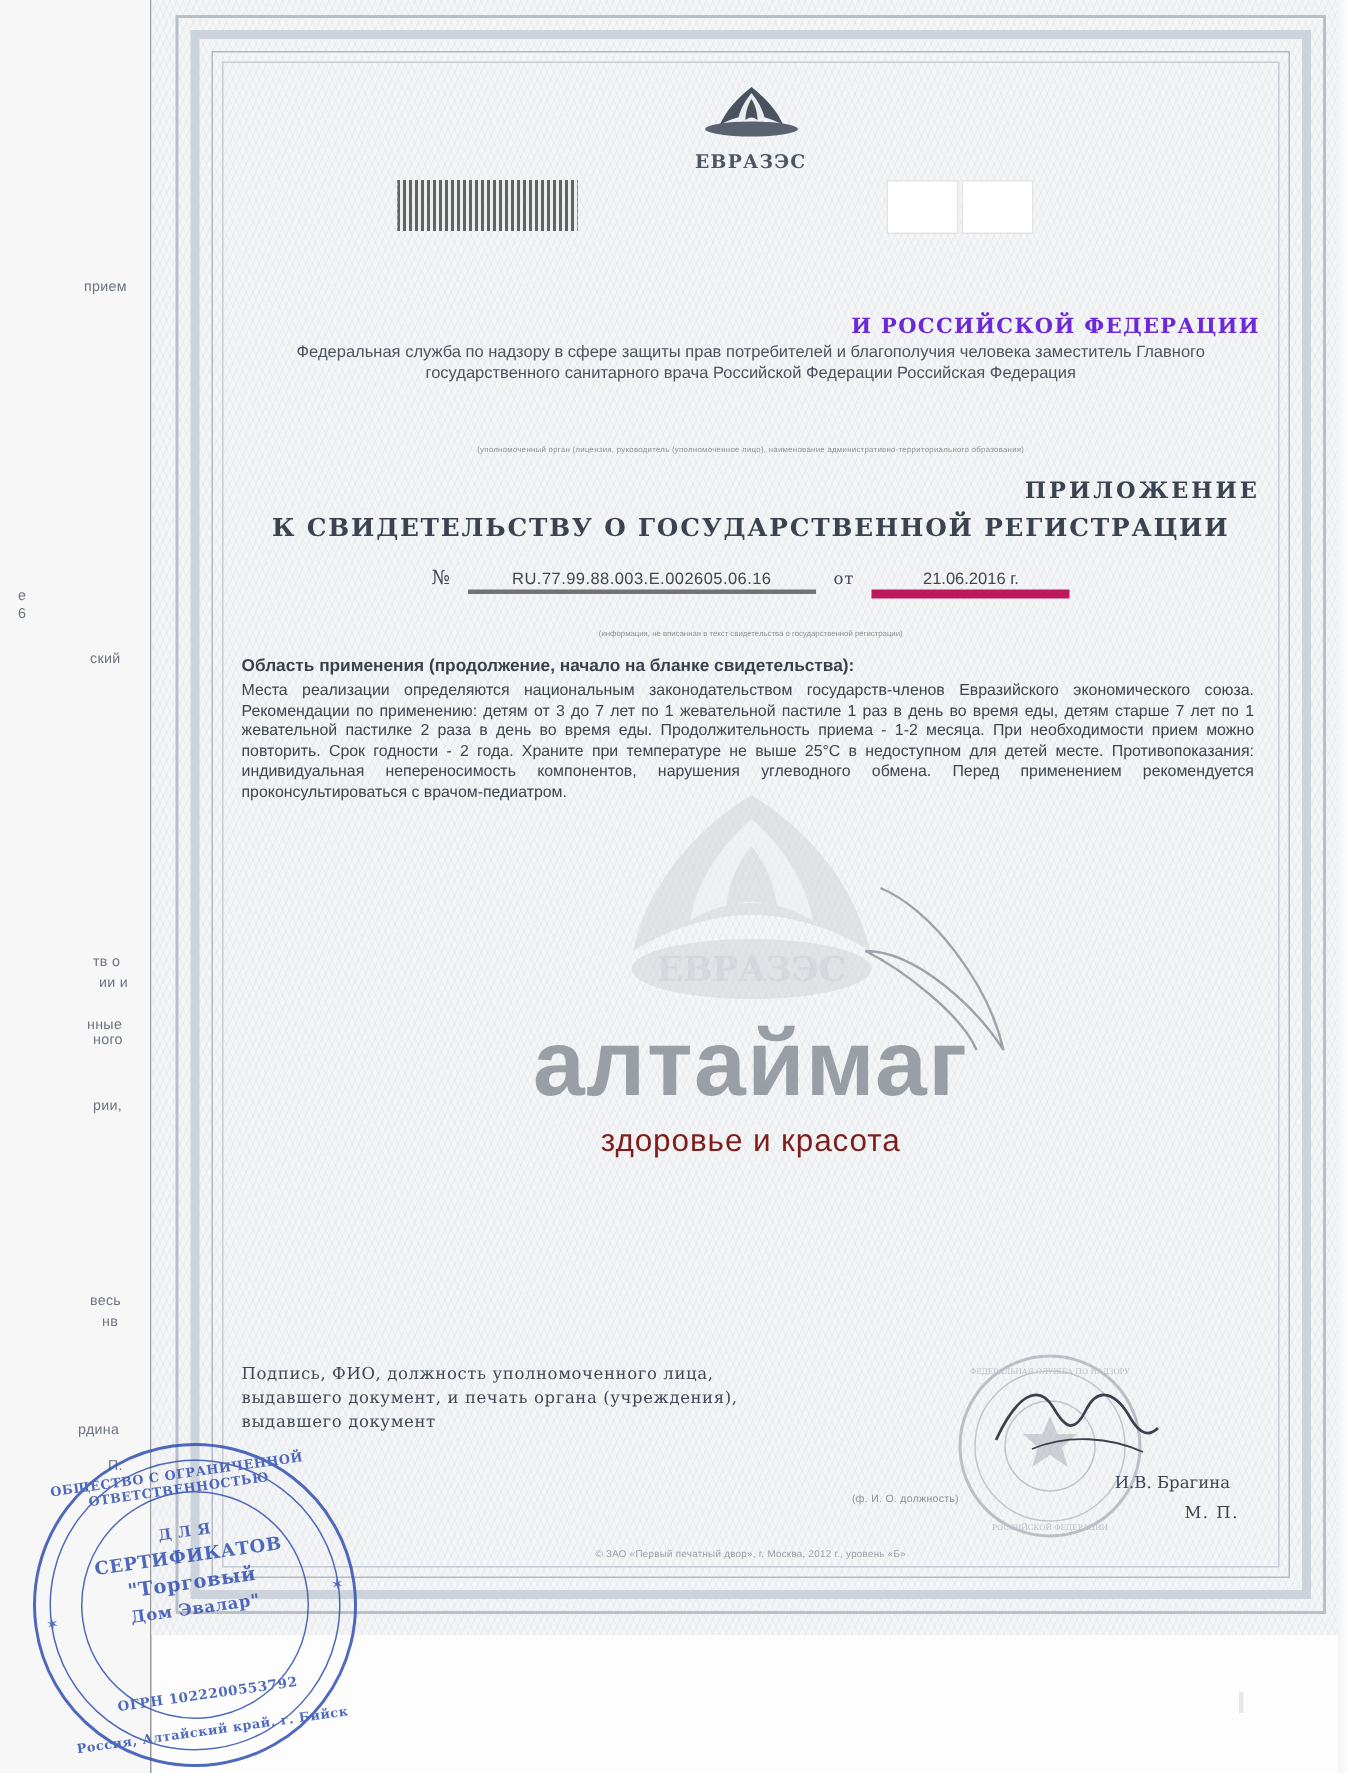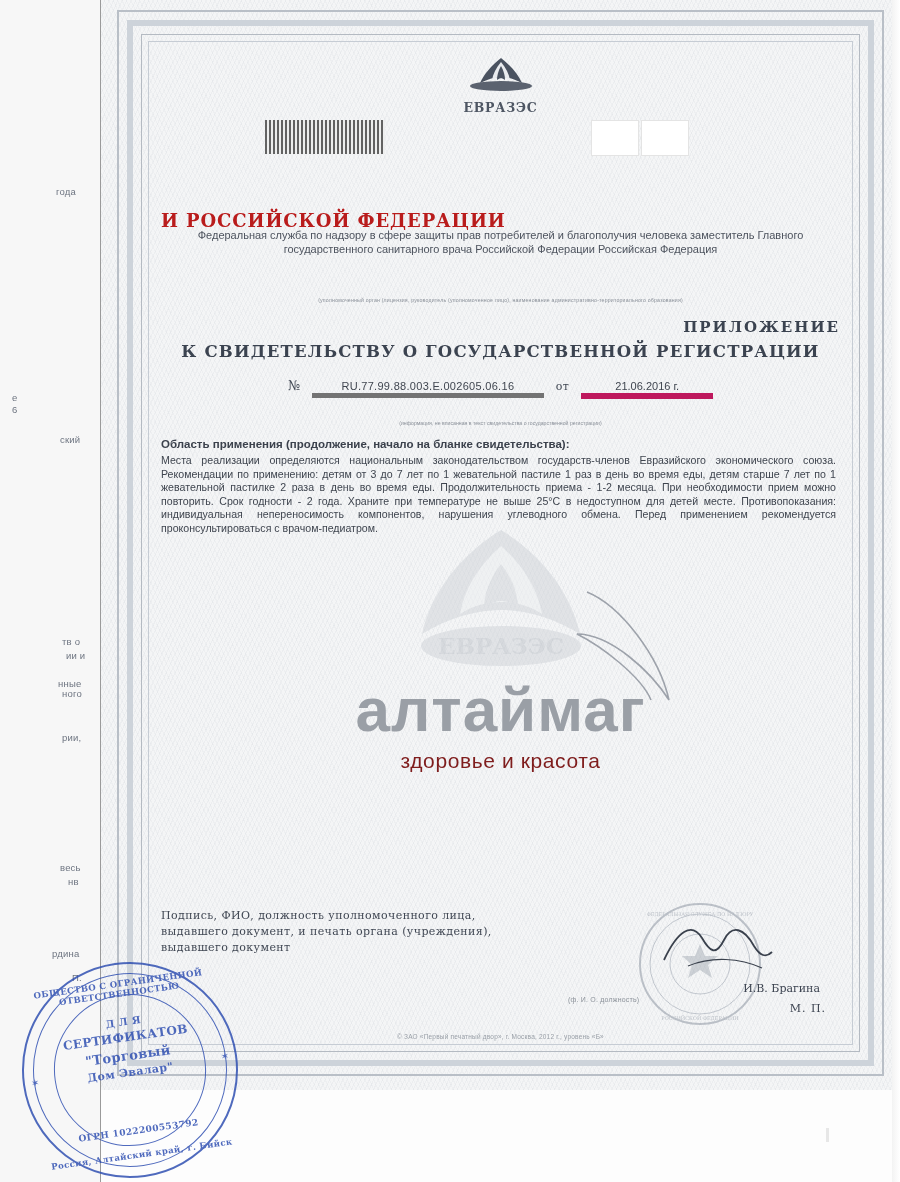--- a/index.html
+++ b/index.html
@@ -107,22 +107,22 @@
   }
   .title2{
     position:absolute;left:0;right:0;top:138px;
     font-family:"DejaVu Serif", serif;
     font-size:13.5px;font-weight:bold;color:#3f4652;
     letter-spacing:.9px;text-align:center;
   }
   .title3{
     position:absolute;left:0;right:0;top:158px;
     font-family:"DejaVu Serif", serif;
-    font-size:18px;font-weight:bold;color:#b91c1c;
-    letter-spacing:.9px;text-align:left;
+    font-size:14px;font-weight:bold;color:#6d28d9;
+    letter-spacing:.9px;text-align:right;
   }
   .org{
     position:absolute;left:0;right:0;top:176px;
     font-size:11px;color:#4d535e;text-align:center;line-height:14px;
   }
   .microtext{
     position:absolute;left:0;right:0;top:245px;
     font-size:5.2px;color:#8a9099;text-align:center;letter-spacing:.2px;
   }
   .docname{
@@ -137,21 +137,21 @@
     font-size:16.5px;font-weight:bold;color:#3b4350;
     letter-spacing:1.2px;text-align:center;
   }
 
   .numline{
     position:absolute;left:0;right:0;top:326px;
     text-align:center;font-family:"DejaVu Serif", serif;font-size:12px;color:#3f4652;
   }
   .numline .nlbl{font-size:13px;}
   .numline .val{
-    display:inline-block;min-width:220px;border-bottom:5px solid #737373;
+    display:inline-block;min-width:220px;border-bottom:3px solid #737373;
     font-family:"Liberation Sans",sans-serif;font-size:11px;color:#404650;
     padding:0 6px 1px 6px;margin:0 8px;letter-spacing:.3px;
   }
   .numline .ot{font-size:11px;letter-spacing:.5px;}
   .numline .dval{
     display:inline-block;min-width:120px;border-bottom:6px solid #be185d;
     font-family:"Liberation Sans",sans-serif;font-size:11px;color:#404650;
     padding:0 6px 1px 6px;margin-left:8px;
   }
   .microtext2{
@@ -251,21 +251,21 @@
 
   
   .speck{position:absolute;background:#d8d8d8;}
 </style>
 </head>
 <body>
 
 <div id="scan">
 
   <div class="left-sheet">
-    <div class="lt" style="left:56px;top:186px;">года</div>
+    <div class="lt" style="left:56px;top:186px;">прием</div>
     <div class="lt" style="left:12px;top:392px;">е</div>
     <div class="lt" style="left:12px;top:404px;">6</div>
     <div class="lt" style="left:60px;top:434px;">ский</div>
     <div class="lt" style="left:62px;top:636px;">тв о</div>
     <div class="lt" style="left:66px;top:650px;">ии и</div>
     <div class="lt" style="left:62px;top:688px;">ного</div>
     <div class="lt" style="left:58px;top:678px;">нные</div>
     <div class="lt" style="left:62px;top:732px;">рии,</div>
     <div class="lt" style="left:60px;top:862px;">весь</div>
     <div class="lt" style="left:68px;top:876px;">нв</div>

